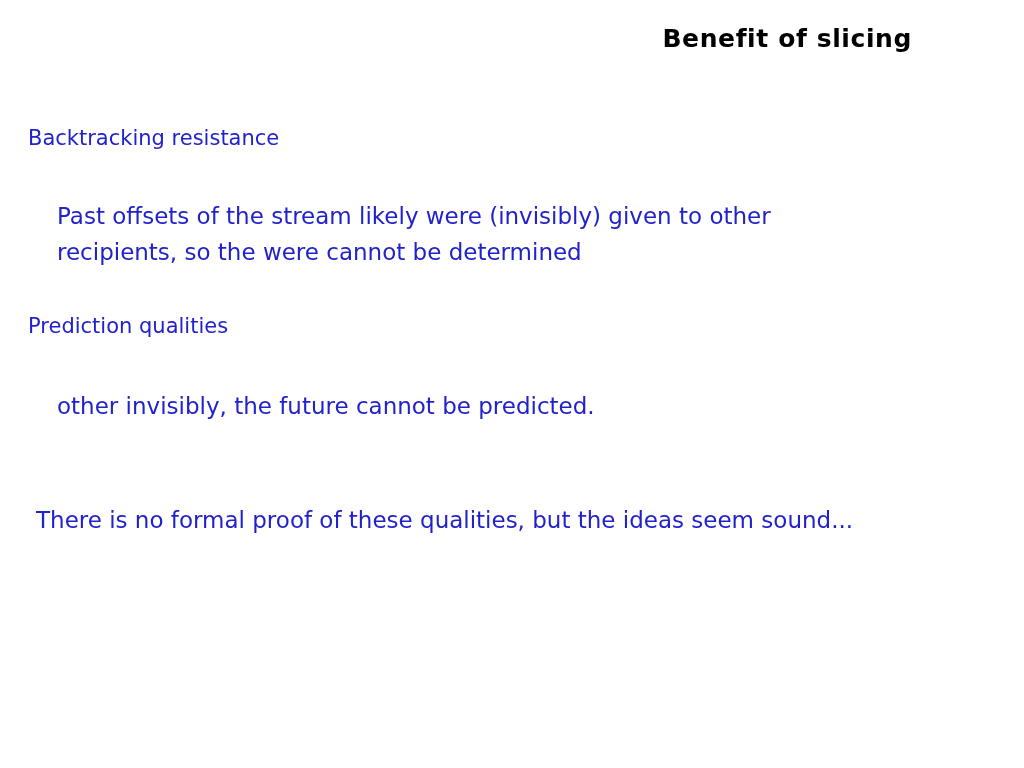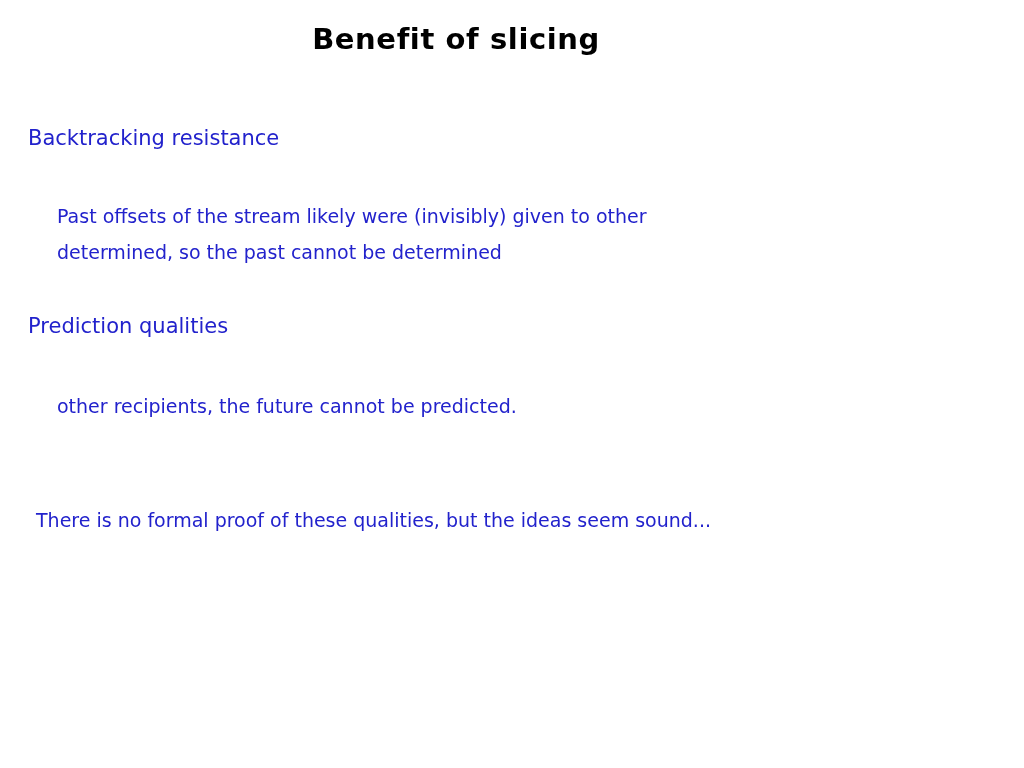--- a/index.html
+++ b/index.html
@@ -20,25 +20,25 @@
     width: 1024px;
     height: 768px;
     background: #ffffff;
   }
 
   .slide-title {
     position: absolute;
     left: 0;
     top: 22px;
     width: 912px;
-    text-align: center;
+    text-align: right;
     color: #000000;
     font-family: "DejaVu Sans", sans-serif;
     font-weight: bold;
-    font-size: 29px;
+    font-size: 25px;
     letter-spacing: 0.6px;
     line-height: 34px;
     white-space: nowrap;
   }
 
   .body-block {
     position: absolute;
     left: 0;
     top: 0;
     width: 1024px;
@@ -52,21 +52,21 @@
     font-size: 21px;
     line-height: 32px;
     white-space: nowrap;
   }
 
   .para {
     position: absolute;
     color: #2222cc;
     font-family: "DejaVu Sans", sans-serif;
     font-weight: normal;
-    font-size: 19px;
+    font-size: 23px;
     line-height: 36px;
   }
 
   .para .line {
     display: block;
     white-space: nowrap;
   }
 
   
   #heading-backtracking { left: 28px; top: 122px; }
@@ -81,27 +81,27 @@
 <div class="slide">
 
   <div class="slide-title">Benefit of slicing</div>
 
   <div class="body-block">
 
     <div class="heading" id="heading-backtracking">Backtracking resistance</div>
 
     <div class="para" id="para-backtracking">
       <span class="line">Past offsets of the stream likely were (invisibly) given to other</span>
-      <span class="line">determined, so the past cannot be determined</span>
+      <span class="line">recipients, so the were cannot be determined</span>
     </div>
 
     <div class="heading" id="heading-prediction">Prediction qualities</div>
 
     <div class="para" id="para-prediction">
-      <span class="line">other recipients, the future cannot be predicted.</span>
+      <span class="line">other invisibly, the future cannot be predicted.</span>
     </div>
 
     <div class="para" id="closing-line">
       <span class="line">There is no formal proof of these qualities, but the ideas seem sound...</span>
     </div>
 
   </div>
 </div>
 
 </body></html>

